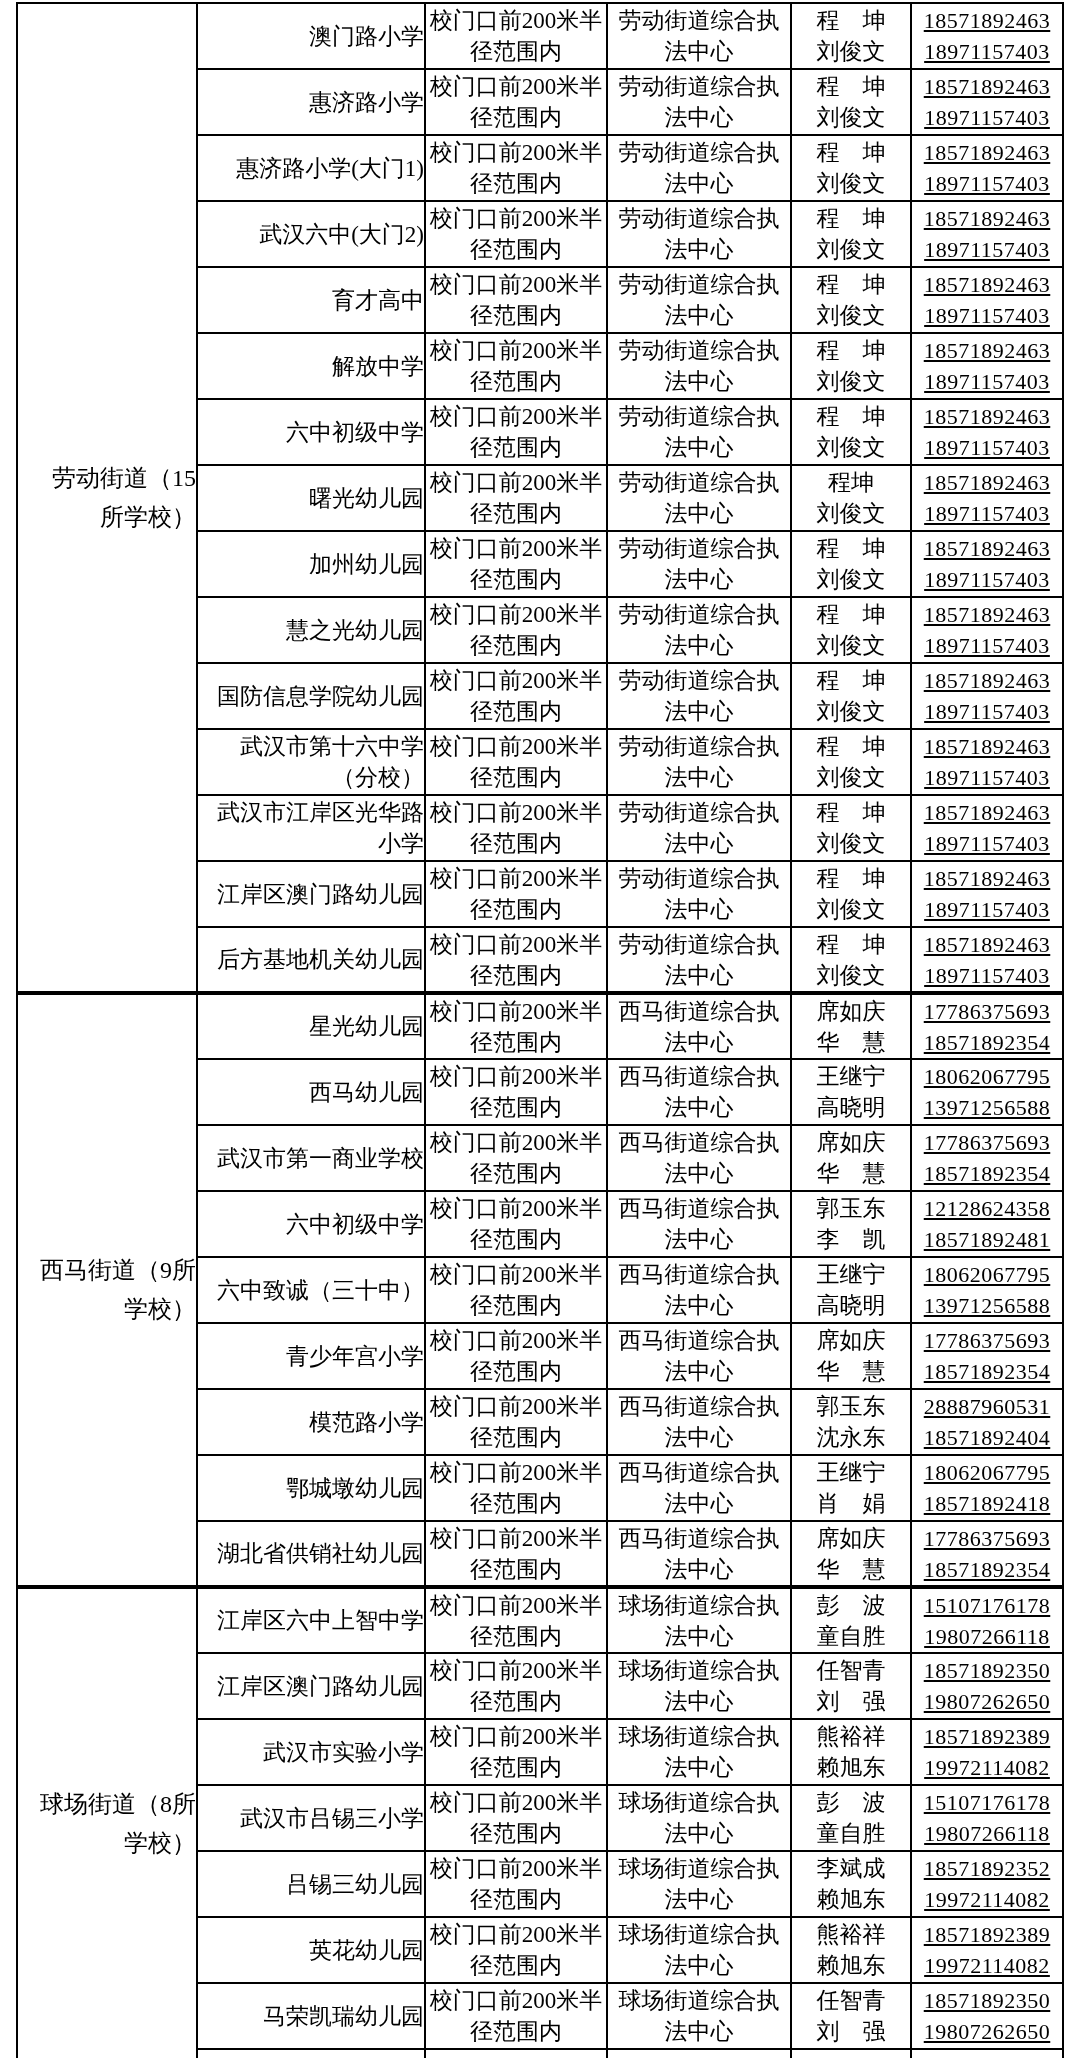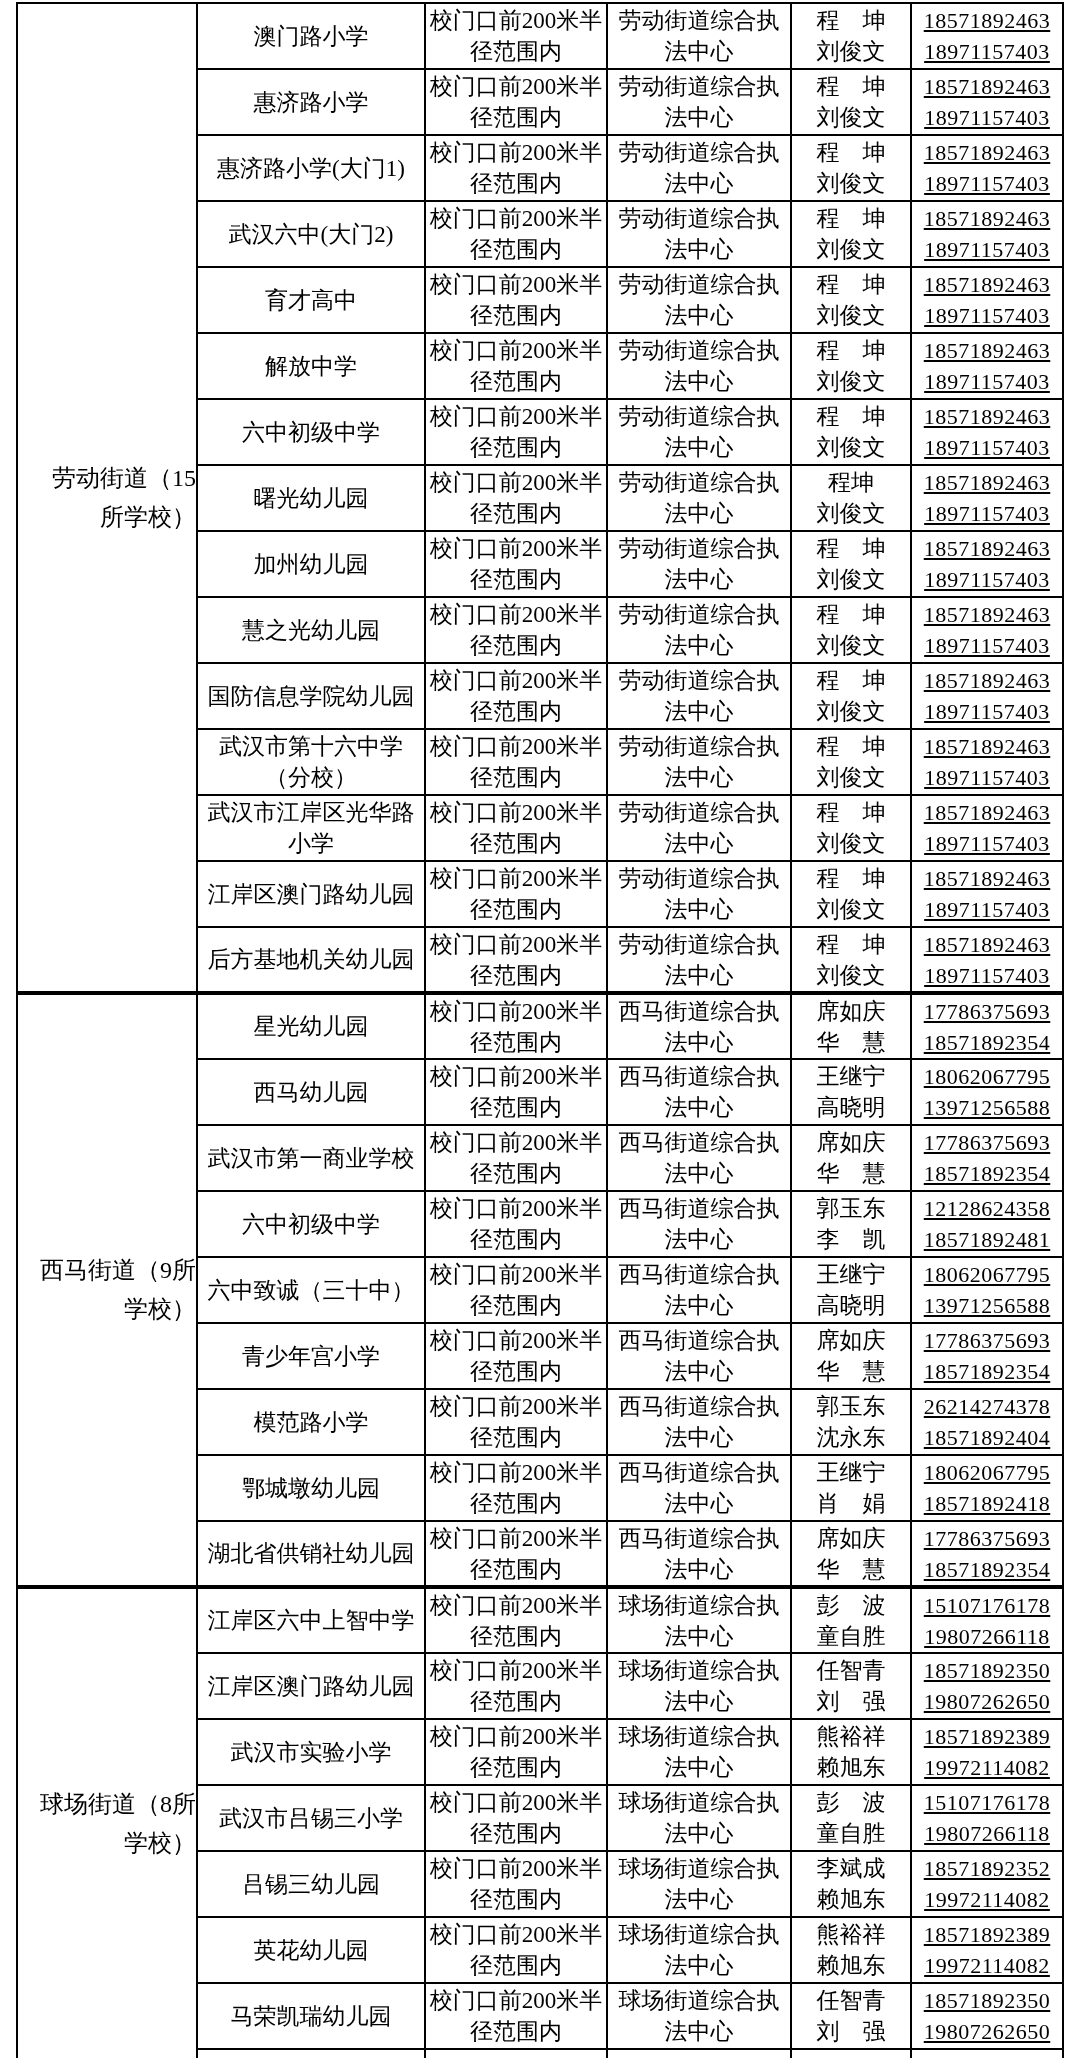--- a/index.html
+++ b/index.html
@@ -12,21 +12,21 @@
     margin:2px 0 0 16px;width:1046px;
   }
   table.doc td{
     border:2px solid #000;padding:0;vertical-align:middle;
     color:#000;background:#fff;overflow:hidden;
   }
   tr.row{height:66px;}
   tr.group-start td{border-top:4px solid #000;}
   td.c-group{font-size:24px;line-height:39px;text-align:right;}
   td.c-group.lift-label{padding-bottom:56px;}
-  td.c-school{text-align:center;padding-left:9px;padding-right:2px;font-size:23px;line-height:31px;}
+  td.c-school{text-align:right;padding-left:9px;padding-right:2px;font-size:23px;line-height:31px;}
   td.c-loc,td.c-center,td.c-contact{text-align:center;font-size:23px;line-height:31px;}
   td.c-phone{text-align:center;font-size:22px;line-height:31px;letter-spacing:0.5px;text-decoration:underline;}
   .ln{white-space:nowrap;}
 </style>
 </head>
 <body>
 
 <div class="page">
   <table class="doc">
     <colgroup>
@@ -499,21 +499,21 @@
           </td>
           <td class="c-center">
             <div class="ln">西马街道综合执</div>
             <div class="ln">法中心</div>
           </td>
           <td class="c-contact">
             <div class="ln">郭玉东</div>
             <div class="ln">沈永东</div>
           </td>
           <td class="c-phone">
-            <div class="ln">26214274378</div>
+            <div class="ln">28887960531</div>
             <div class="ln">18571892404</div>
           </td>
         </tr>
         <tr class="row">
           <td class="c-school">
             <div class="ln">鄂城墩幼儿园</div>
           </td>
           <td class="c-loc">
             <div class="ln">校门口前200米半</div>
             <div class="ln">径范围内</div>

